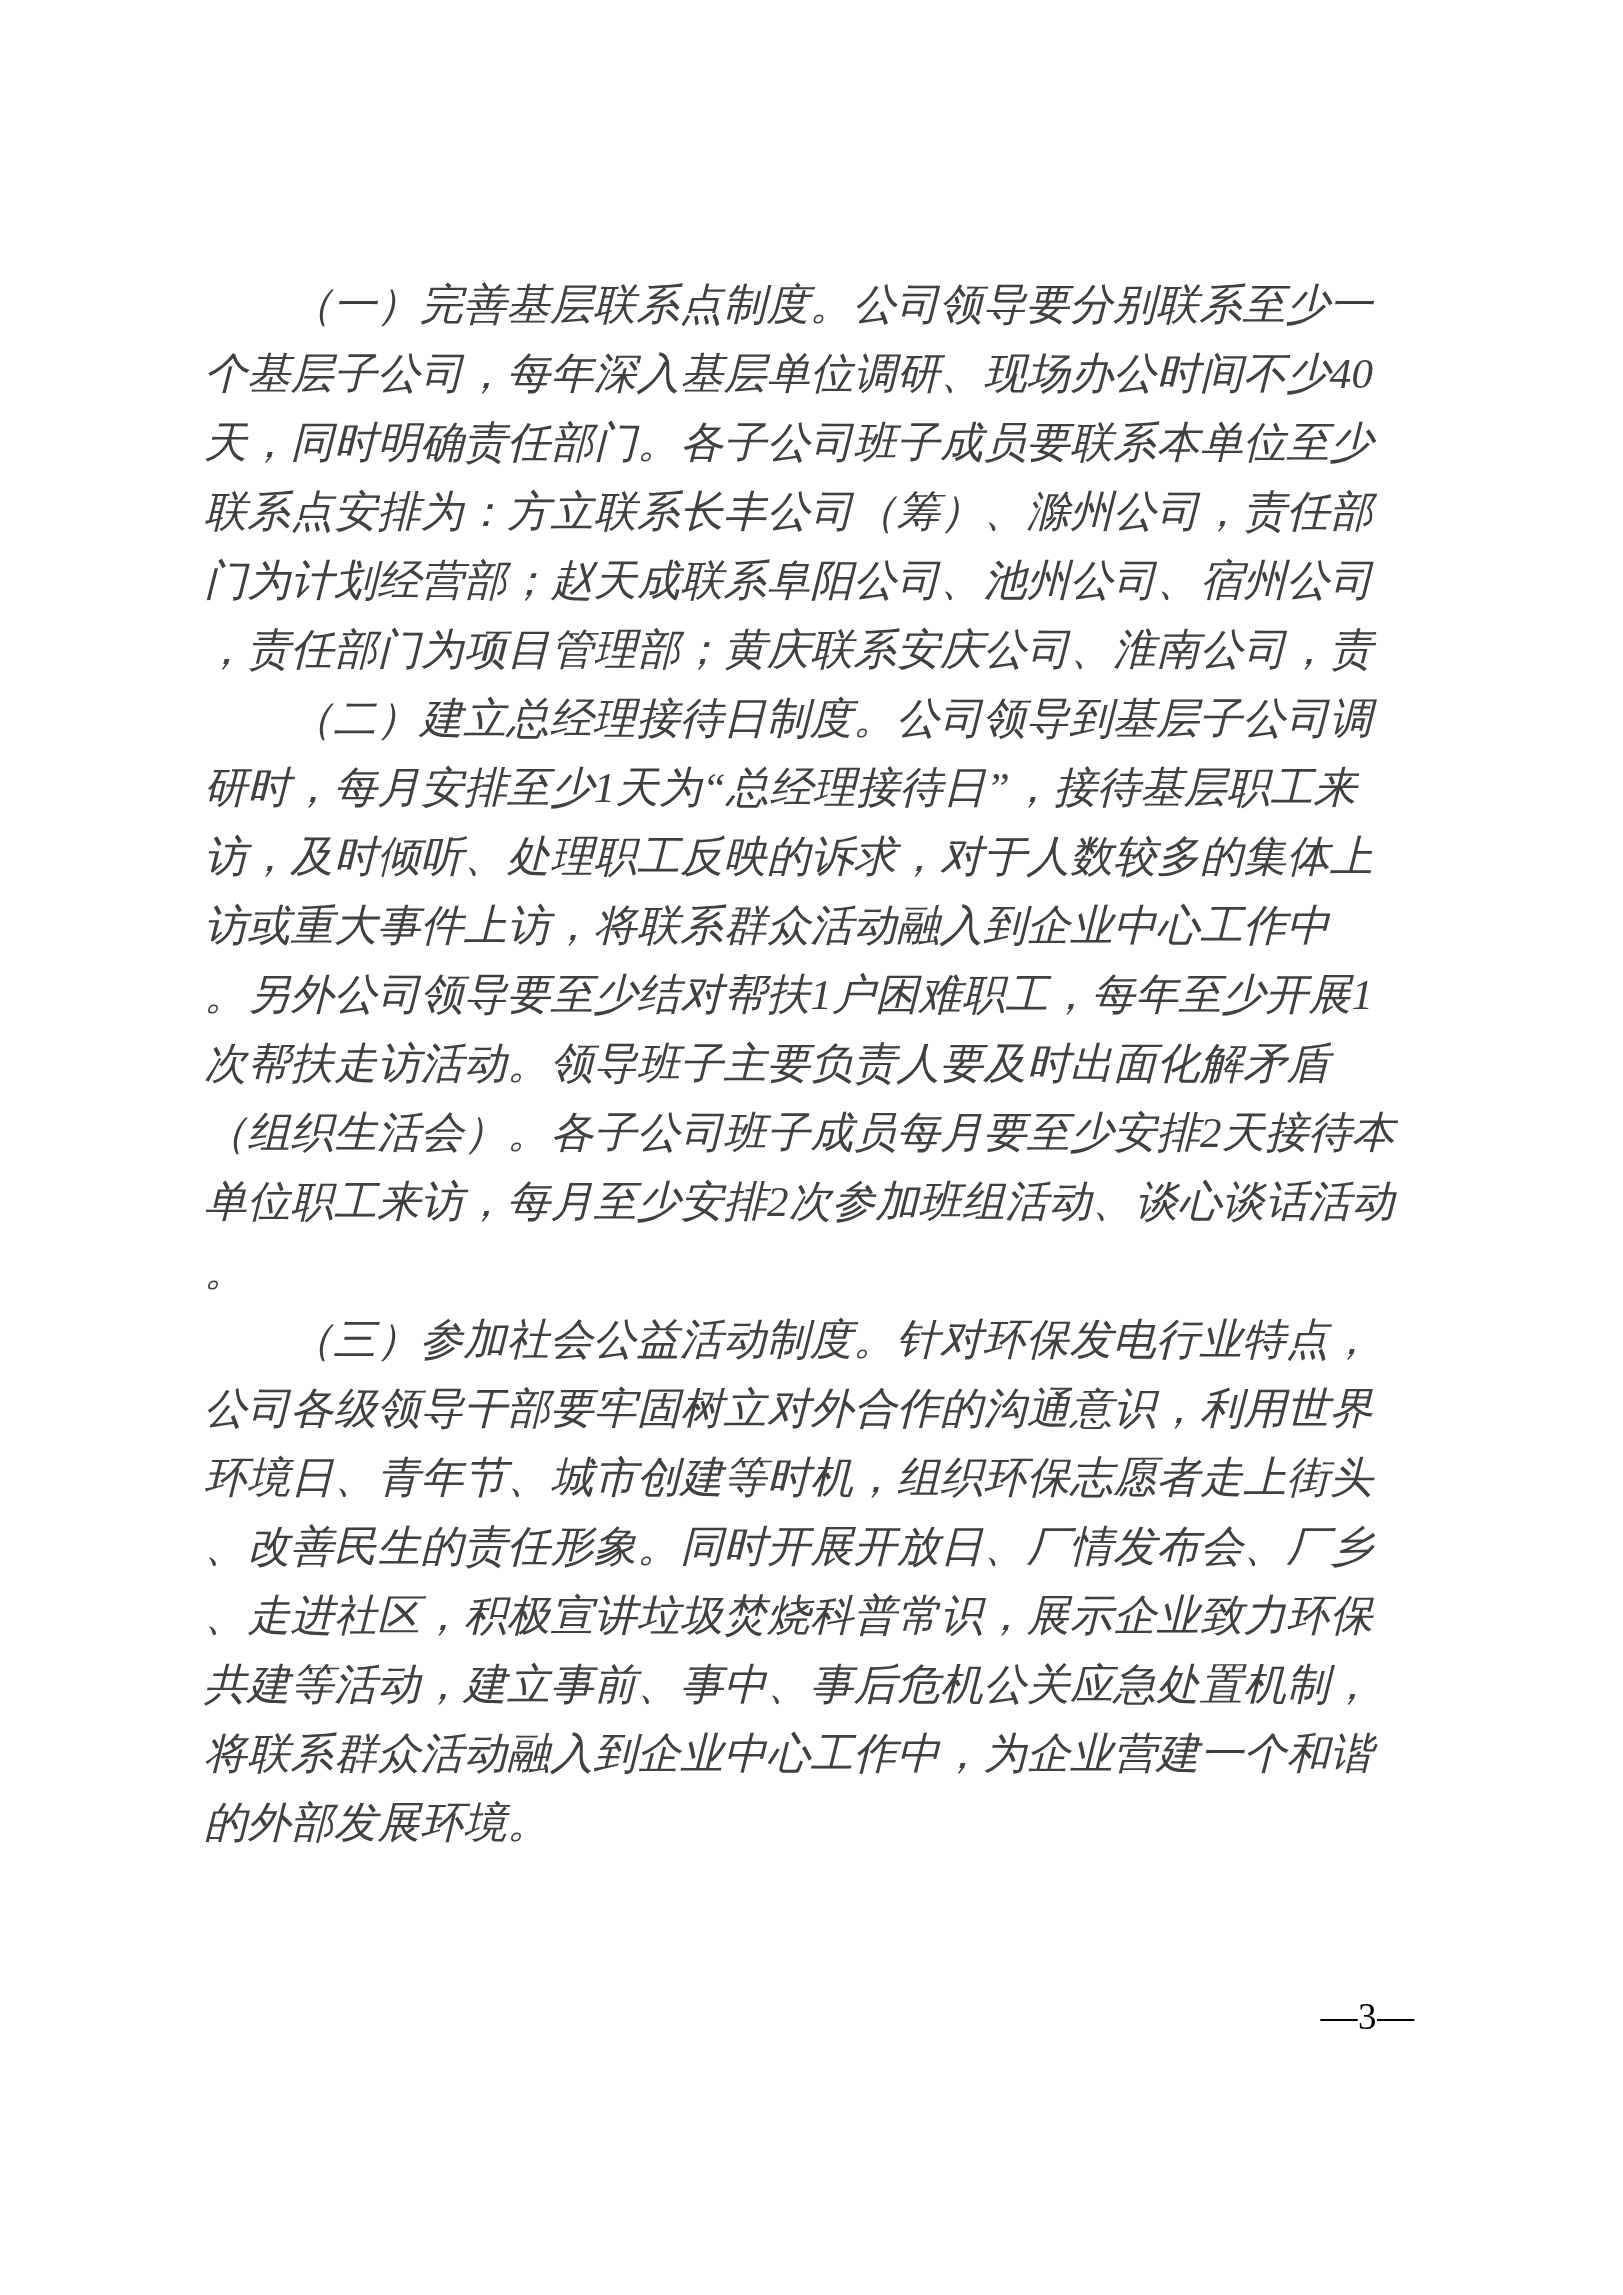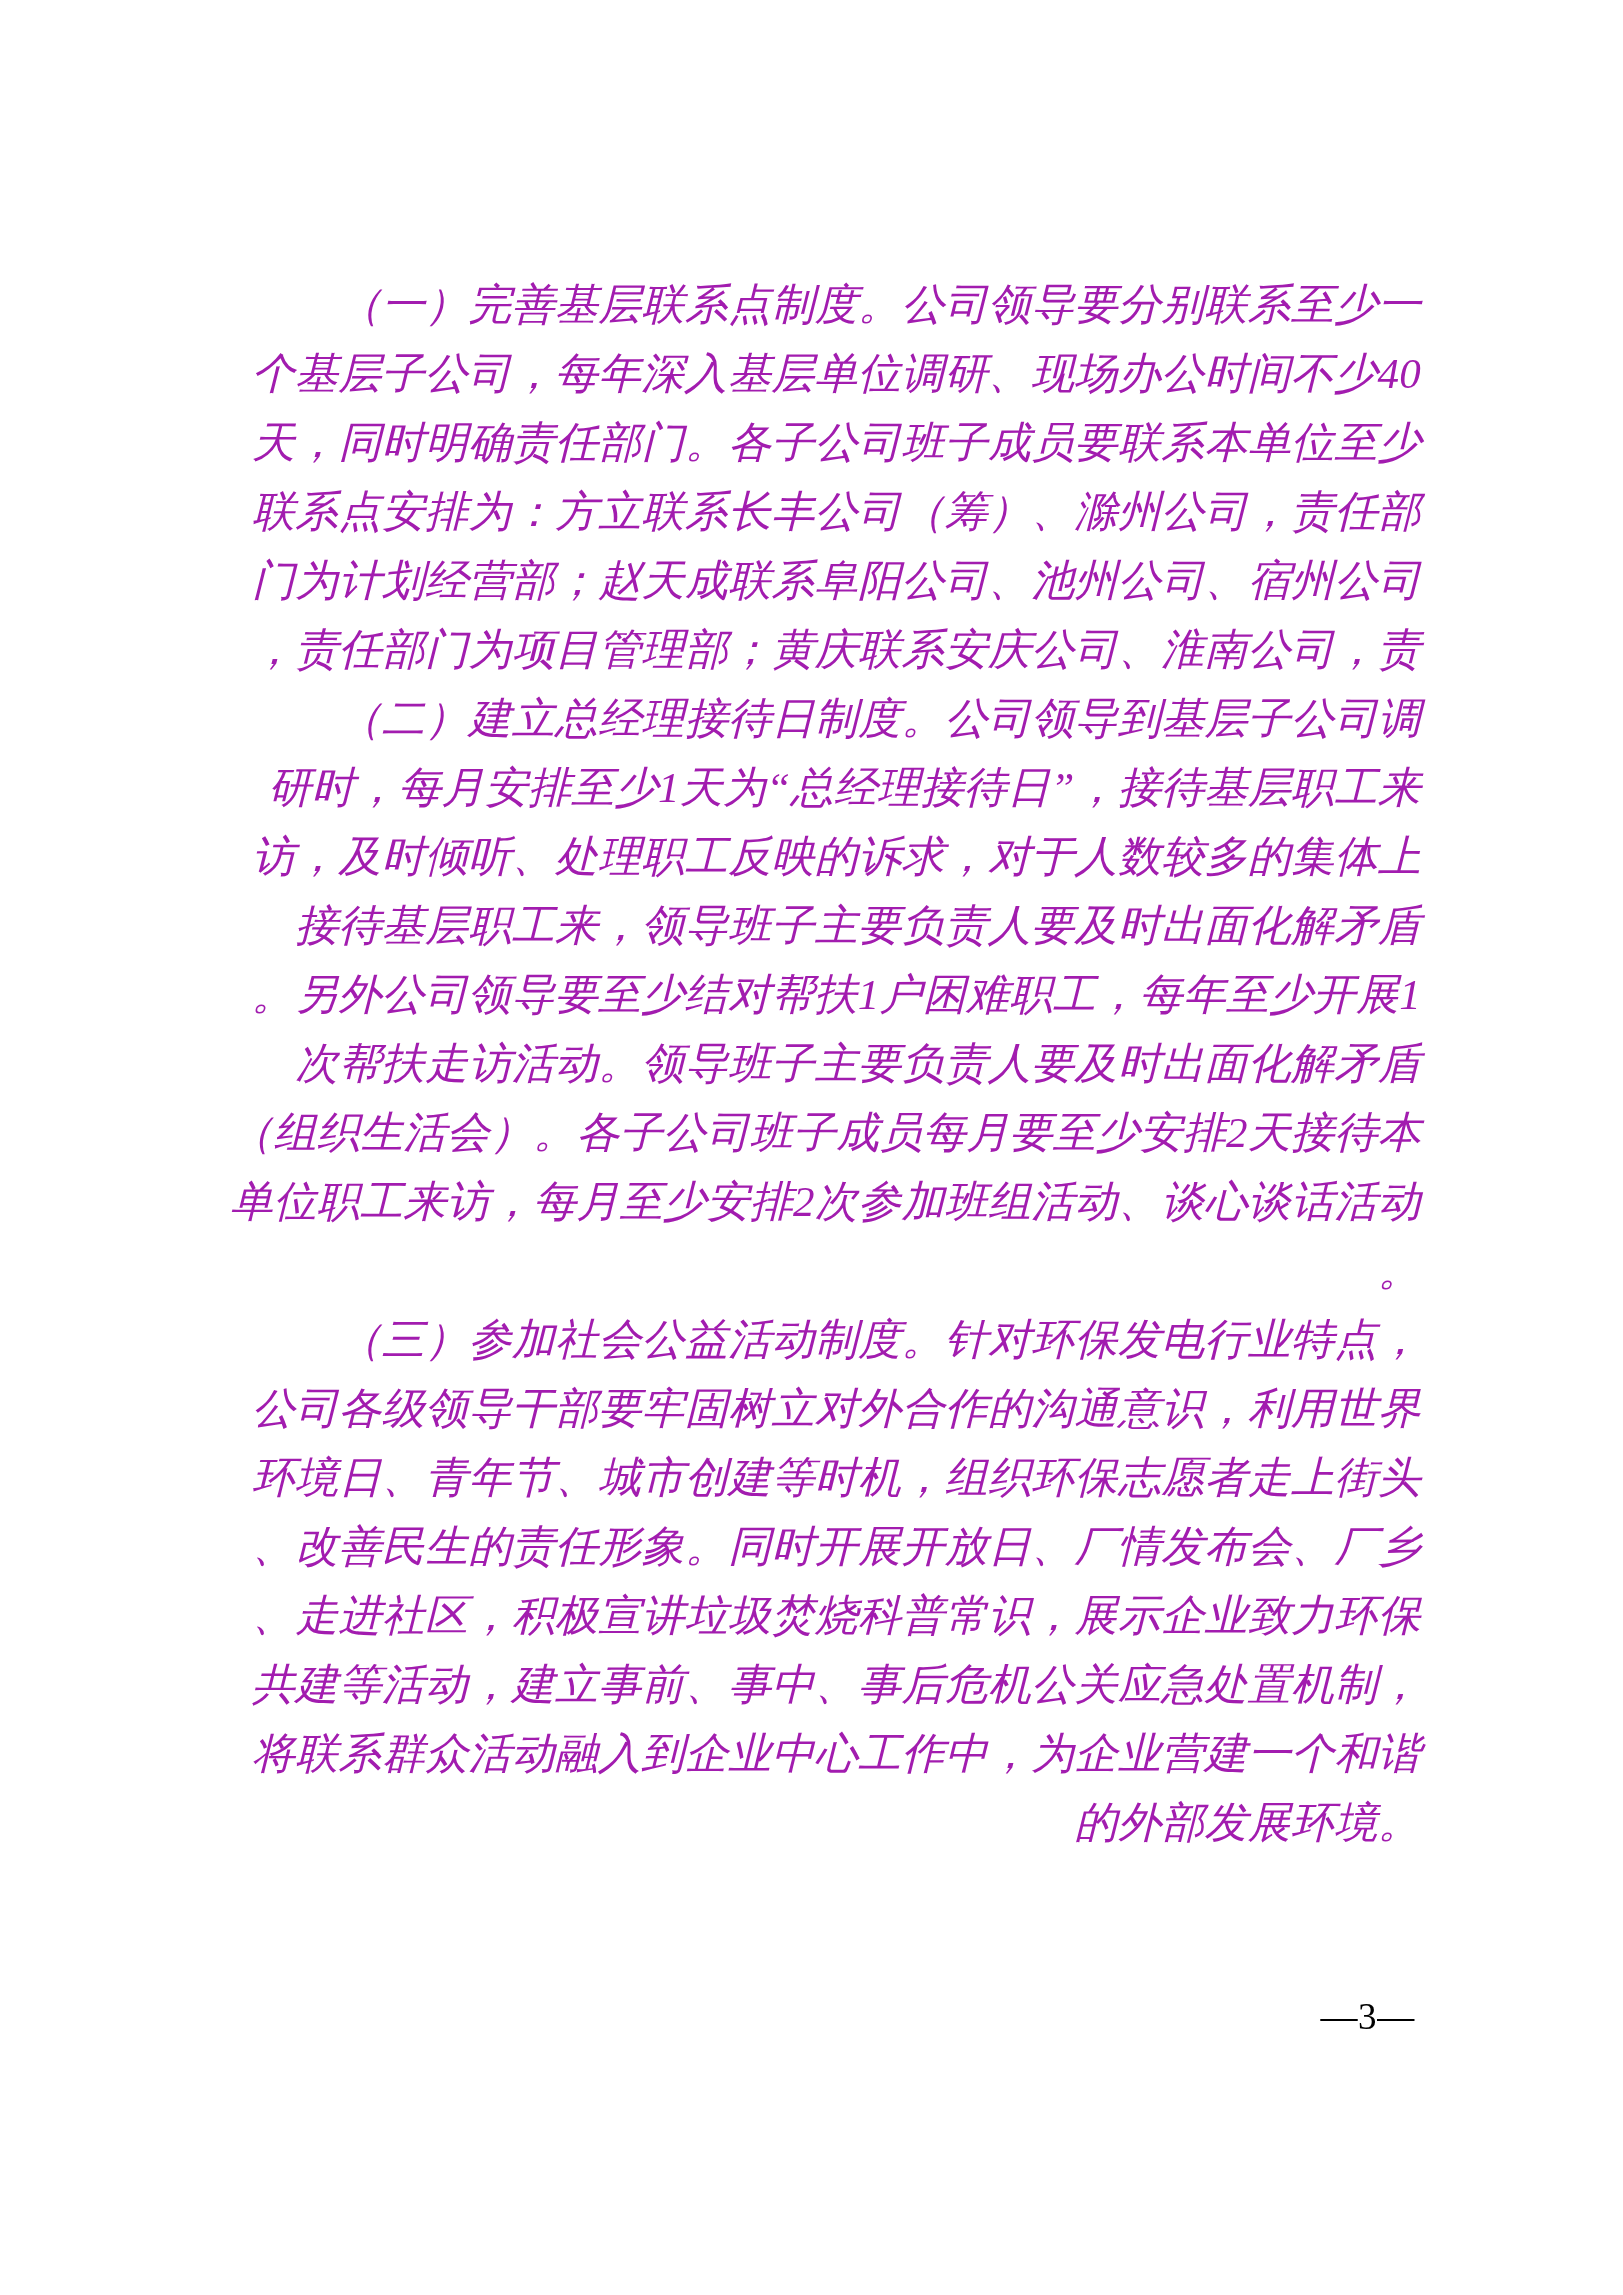--- a/index.html
+++ b/index.html
@@ -22,22 +22,21 @@
     top: 270px;
     width: 1217px;
   }
   .line {
     height: 69px;
     line-height: 69px;
     font-size: 43px;
     font-style: italic;
     letter-spacing: 0.3px;
     white-space: pre;
-    color: #a21caf;
-    text-align: right;
+    color: #404040;
   }
   .line.indent {
     text-indent: 2em;
   }
   .page-number {
     position: absolute;
     top: 1998px;
     right: 208px;
     font-size: 37px;
     line-height: 37px;
@@ -54,21 +53,21 @@
   <div class="text-block">
       <div class="line indent">（一）完善基层联系点制度。公司领导要分别联系至少一</div>
       <div class="line">个基层子公司，每年深入基层单位调研、现场办公时间不少40</div>
       <div class="line">天，同时明确责任部门。各子公司班子成员要联系本单位至少</div>
       <div class="line">联系点安排为：方立联系长丰公司（筹）、滁州公司，责任部</div>
       <div class="line">门为计划经营部；赵天成联系阜阳公司、池州公司、宿州公司</div>
       <div class="line">，责任部门为项目管理部；黄庆联系安庆公司、淮南公司，责</div>
       <div class="line indent">（二）建立总经理接待日制度。公司领导到基层子公司调</div>
       <div class="line">研时，每月安排至少1天为“总经理接待日”，接待基层职工来</div>
       <div class="line">访，及时倾听、处理职工反映的诉求，对于人数较多的集体上</div>
-      <div class="line">接待基层职工来，领导班子主要负责人要及时出面化解矛盾</div>
+      <div class="line">访或重大事件上访，将联系群众活动融入到企业中心工作中</div>
       <div class="line">。另外公司领导要至少结对帮扶1户困难职工，每年至少开展1</div>
       <div class="line">次帮扶走访活动。领导班子主要负责人要及时出面化解矛盾</div>
       <div class="line">（组织生活会）。各子公司班子成员每月要至少安排2天接待本</div>
       <div class="line">单位职工来访，每月至少安排2次参加班组活动、谈心谈话活动</div>
       <div class="line">。</div>
       <div class="line indent">（三）参加社会公益活动制度。针对环保发电行业特点，</div>
       <div class="line">公司各级领导干部要牢固树立对外合作的沟通意识，利用世界</div>
       <div class="line">环境日、青年节、城市创建等时机，组织环保志愿者走上街头</div>
       <div class="line">、改善民生的责任形象。同时开展开放日、厂情发布会、厂乡</div>
       <div class="line">、走进社区，积极宣讲垃圾焚烧科普常识，展示企业致力环保</div>

